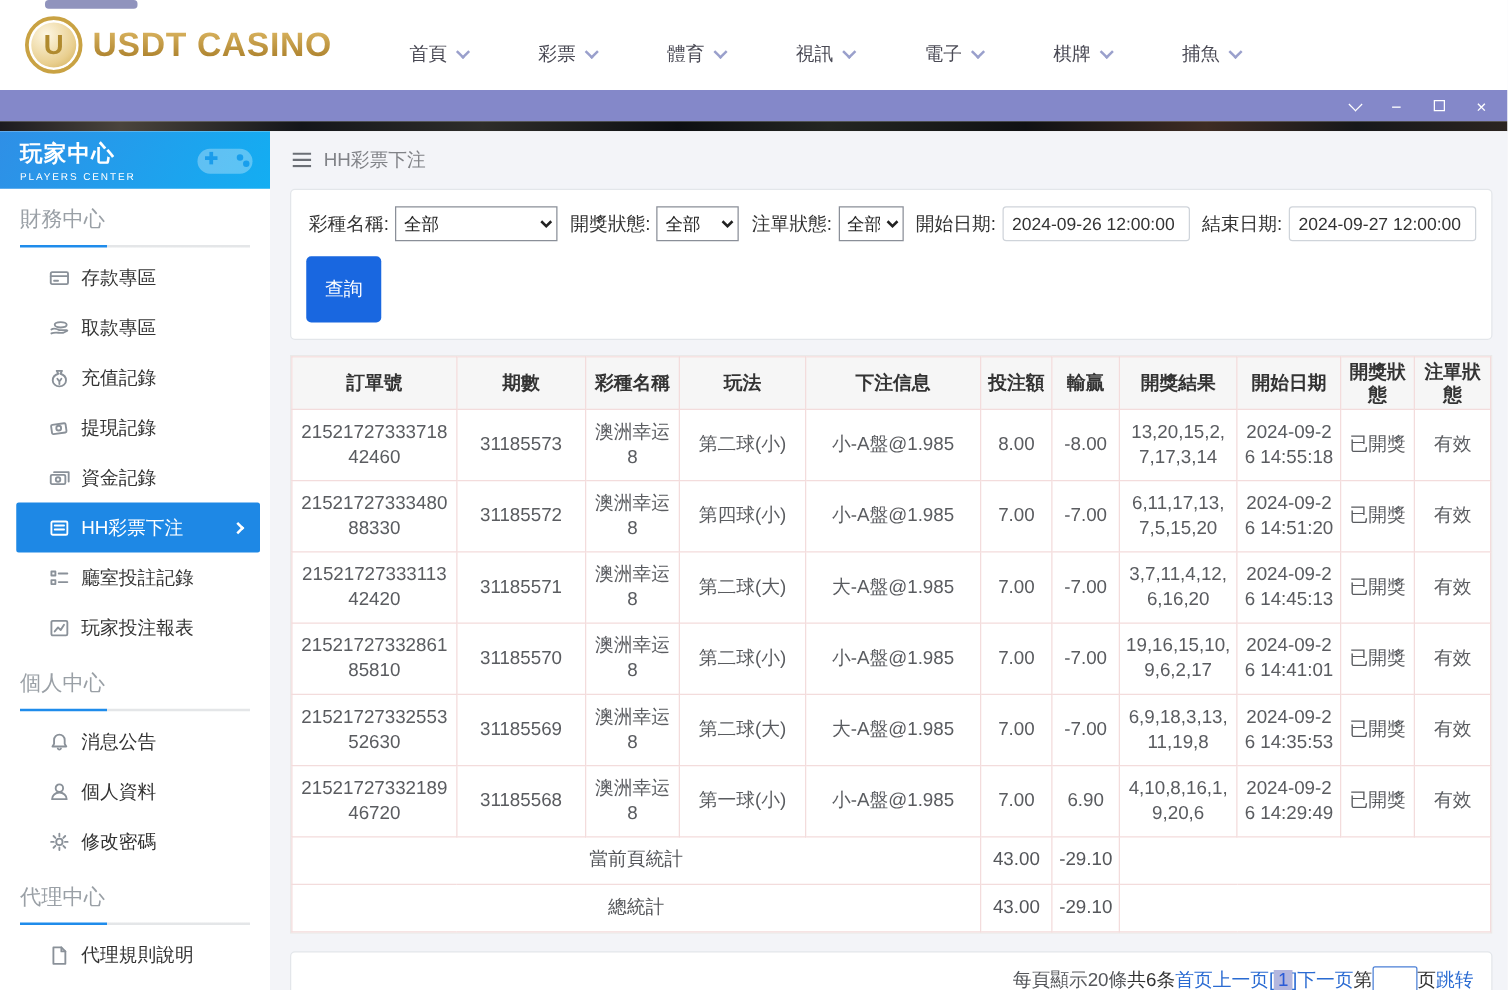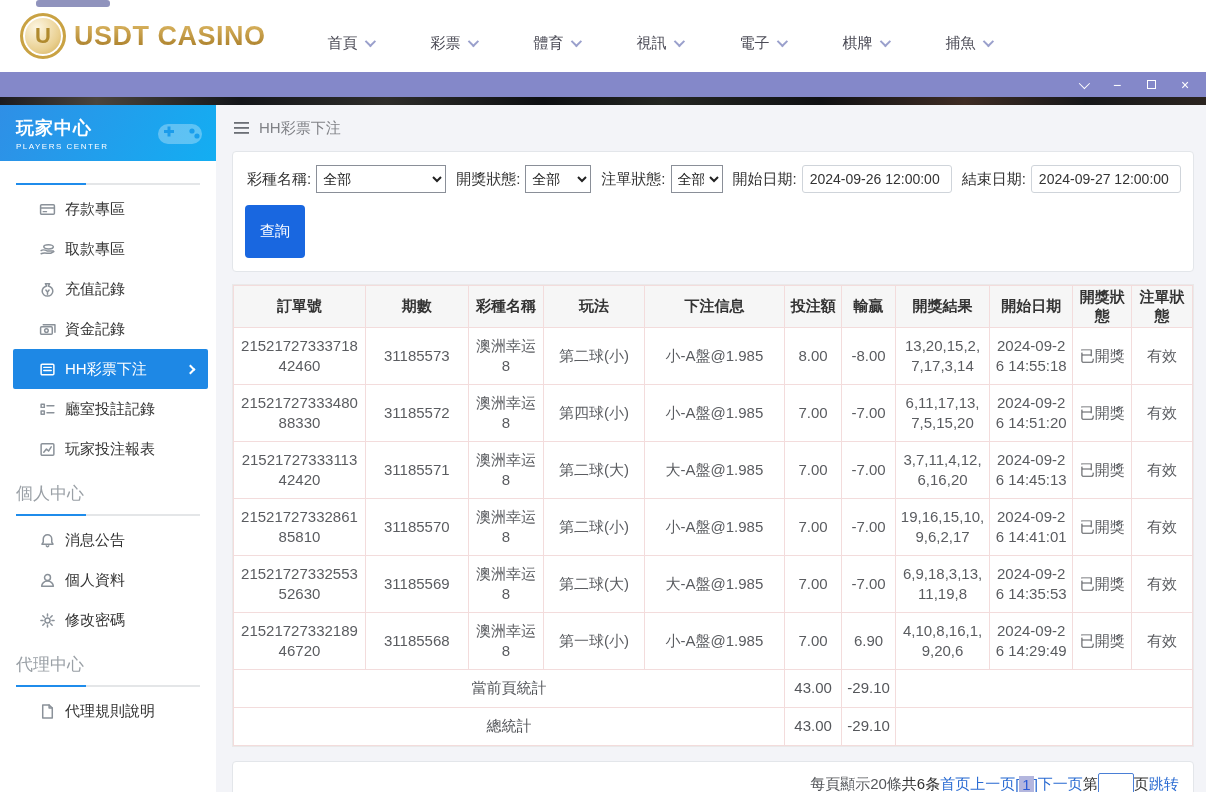--- a/index.html
+++ b/index.html
@@ -38,21 +38,21 @@
   .photo-strip { height: 8px;
     background: linear-gradient(90deg,#1c1b1f 0%,#4a443c 8%,#14161a 20%,#2e2d2a 32%,#0d0f12 45%,
       #242622 55%,#101113 68%,#3e2c24 80%,#17181a 90%,#2b2420 100%); }
 
   
   .body-row { display: flex; height: 687px; background: #eceef4; }
   .left-edge { width: 8px; background: linear-gradient(180deg,#23242c 0%,#3a3c48 30%, rgba(236,238,244,0) 62%); }
 
   
   .sidebar { width: 216px; background: #ffffff; flex: none; }
-  .side-head { height: 56px; background: linear-gradient(120deg, #2f8fe6, #13aef2);
+  .side-head { height: 46px; background: linear-gradient(120deg, #2f8fe6, #13aef2);
     color: #fff; display: flex; align-items: center; justify-content: space-between;
     padding: 0 10px 0 16px; position: relative; overflow: hidden; }
   .side-title { font-size: 18px; font-weight: bold; letter-spacing: 1px; }
   .side-sub { font-size: 8px; letter-spacing: 1.5px; margin-top: 2px; }
   .gamepad { opacity: .3; }
   .side-section { padding: 13px 16px 0; }
   .side-section-title { font-size: 17px; color: #9aa0a6; }
   .side-rule { height: 2px; margin-top: 9px;
     background: linear-gradient(90deg, #1f8ceb 0 38%, #e4e6e8 38% 100%); }
   .side-list { list-style: none; padding: 4px 8px 0 13px; }
@@ -177,20 +177,21 @@
         <svg class="gamepad" width="52" height="34" viewBox="0 0 52 34">
           <rect x="4" y="8" width="44" height="20" rx="10" fill="#ffffff"></rect>
           <circle cx="38" cy="15" r="2.6" fill="#1e88e5"></circle>
             <circle cx="43" cy="20" r="2.6" fill="#1e88e5"></circle>
           <rect x="10" y="14" width="10" height="3" fill="#1e88e5"></rect>
             <rect x="13.5" y="10.5" width="3" height="10" fill="#1e88e5"></rect>
         </svg>
       </div>
 
       <div class="side-section">
+        <div class="side-section-title">財務中心</div>
         <div class="side-rule"></div>
       </div>
       <ul class="side-list">
         <li class="side-item">
           <svg class="ic" width="17" height="17" viewBox="0 0 16 16">
               <rect x="1.5" y="3.5" width="13" height="9" rx="1"></rect>
               <line x1="1.5" y1="6.5" x2="14.5" y2="6.5"></line>
               <line x1="4" y1="10" x2="7" y2="10"></line>
             </svg>
           <span>存款專區</span>
@@ -202,20 +203,27 @@
               <path d="M2 12 C5 10.5 8 12 11 11.5 L14 10"></path>
             </svg>
           <span>取款專區</span>
         </li>
         <li class="side-item">
           <svg class="ic" width="17" height="17" viewBox="0 0 16 16">
               <path d="M6 2.5 h4 l-1.2 2.2 c2.4 .7 4.2 2.6 4.2 5 a5 4.5 0 0 1 -10 0 c0 -2.4 1.8 -4.3 4.2 -5 z"></path>
               <path d="M6.5 8.5 l1.5 2 l1.5 -2 M8 10.5 v2"></path>
             </svg>
           <span>充值記錄</span>
+        </li>
+        <li class="side-item">
+          <svg class="ic" width="17" height="17" viewBox="0 0 16 16">
+              <rect x="2" y="5" width="11" height="7" rx="1" transform="rotate(-8 7 8)"></rect>
+              <circle cx="7.5" cy="8" r="1.8"></circle>
+            </svg>
+          <span>提現記錄</span>
         </li>
         <li class="side-item">
           <svg class="ic" width="17" height="17" viewBox="0 0 16 16">
               <rect x="1.5" y="5.5" width="11" height="7" rx="1"></rect>
               <path d="M4 3.5 h11 v7"></path>
               <circle cx="7" cy="9" r="1.7"></circle>
             </svg>
           <span>資金記錄</span>
         </li>
         <li class="side-item active">

